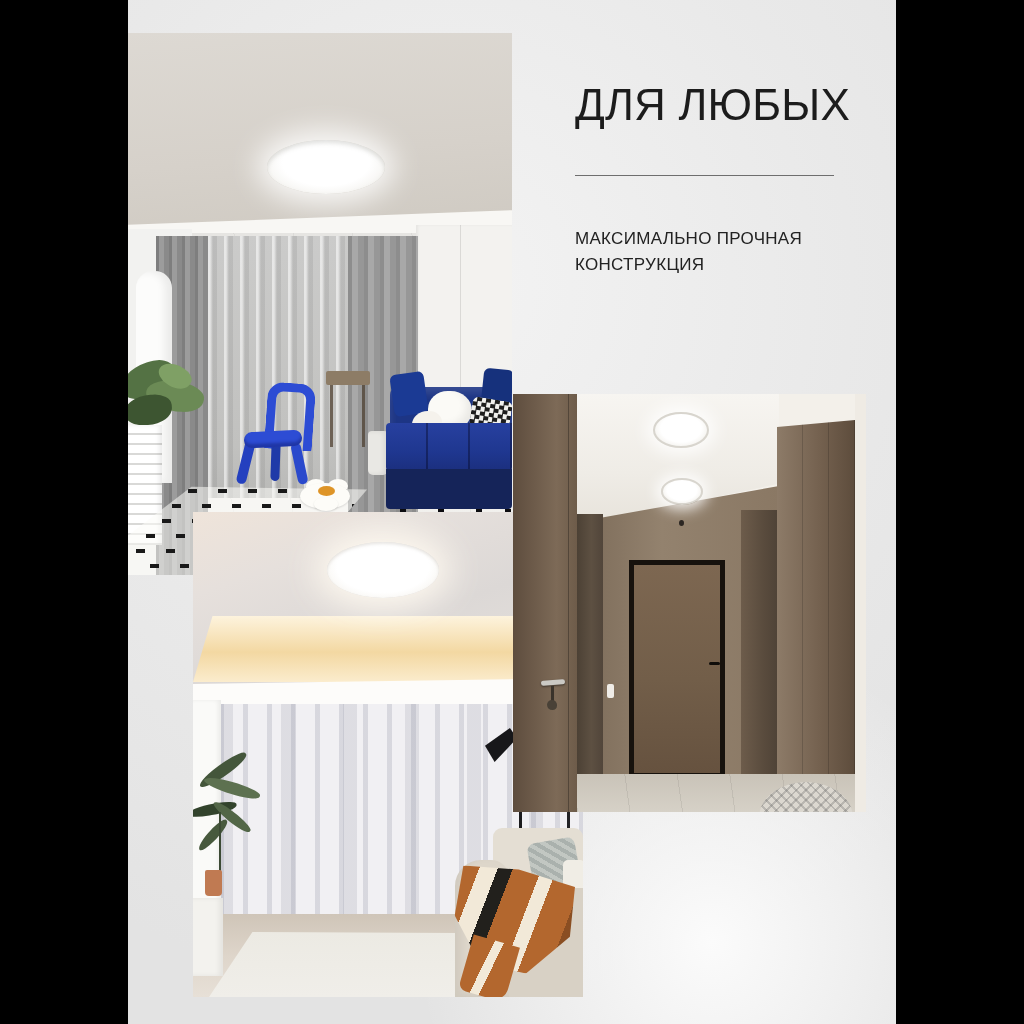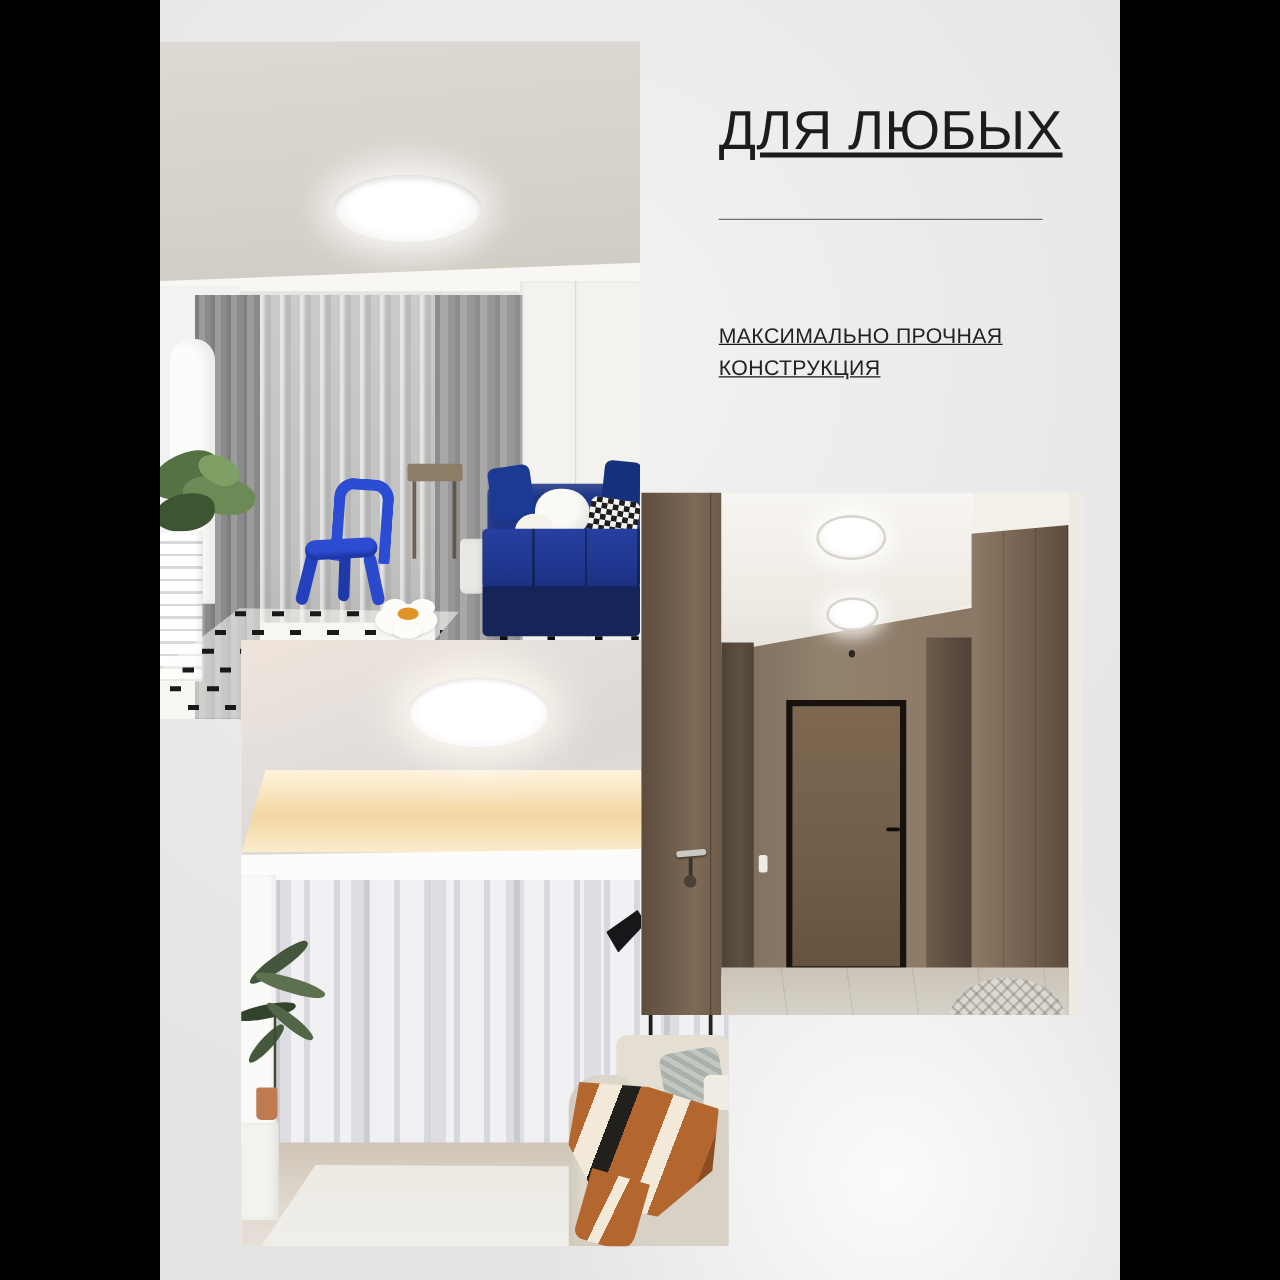--- a/index.html
+++ b/index.html
@@ -13,25 +13,25 @@
   .content{
     position:absolute;left:128px;top:0;width:768px;height:1024px;overflow:hidden;
     background:
       radial-gradient(ellipse 62% 48% at 76% 92%, #fbfbfb 0%, rgba(251,251,251,0) 62%),
       radial-gradient(ellipse 90% 70% at 42% 28%, #f3f3f3 0%, #e9e9e9 58%, #e3e3e3 100%);
   }
   .letterbox{position:absolute;top:0;width:128px;height:1024px;background:#000;}
   .letterbox.left{left:0;} .letterbox.right{right:0;}
 
   
-  .copy{position:absolute;left:447px;top:80px;width:310px;color:#1b1b1b;text-decoration:underline;}
+  .copy{position:absolute;left:447px;top:80px;width:310px;color:#1b1b1b;}
   .copy h1{margin:0;font-size:44px;line-height:50px;font-weight:400;letter-spacing:.2px;color:#1c1c1c;}
   .copy h1 .bold{font-weight:700;letter-spacing:-.4px;}
   .divider{border:none;border-top:1.5px solid #6e6e6e;width:259px;margin:45px 0 0 0;}
-  .copy p{margin:80px 0 0 0;font-size:17px;line-height:25.5px;font-weight:400;letter-spacing:.3px;color:#222;}
+  .copy p{margin:50px 0 0 0;font-size:17px;line-height:25.5px;font-weight:400;letter-spacing:.3px;color:#222;}
 
   
   .photo{position:absolute;overflow:hidden;background:#eee;}
   .photo-living{left:0;top:33px;width:384px;height:542px;z-index:1;}
   .photo-curtain{left:65px;top:512px;width:390px;height:485px;z-index:2;}
   .photo-hall{left:385px;top:394px;width:353px;height:418px;z-index:3;}
 
   
   .p1-floor{left:0;top:200px;width:384px;height:342px;
     background:linear-gradient(180deg,#e6e5e2 0%,#eeedea 45%,#f3f2ef 100%);}

